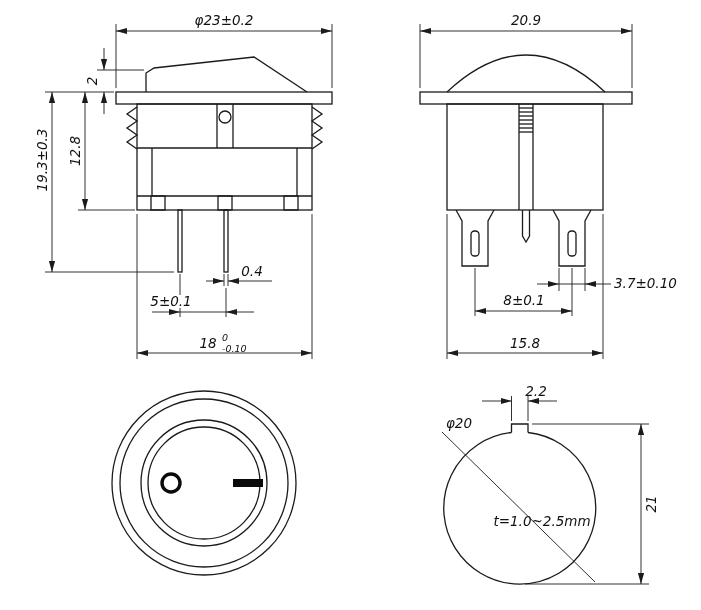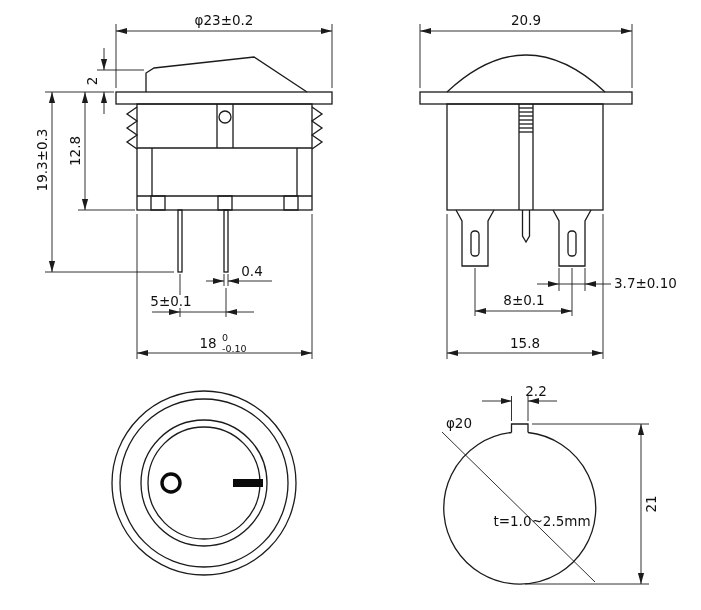--- a/index.html
+++ b/index.html
@@ -1,16 +1,16 @@
 <!DOCTYPE html>
 <html><head>
 <meta charset="utf-8">
 <style>
   html,body{margin:0;padding:0;background:#fff;}
-  #stage{position:relative;width:701px;height:610px;background:#ffffff;overflow:hidden;}
+  #stage{position:relative;width:701px;height:610px;background:#ffffff;overflow:hidden;font-style:italic;}
   svg{display:block;}
   .oln{stroke:#1b1b1b;stroke-width:1.3;fill:none;stroke-linejoin:miter;stroke-linecap:butt;}
   .dln{stroke:#1b1b1b;stroke-width:0.9;fill:none;}
   .dtx{font-family:"DejaVu Sans","Liberation Sans",sans-serif;font-size:13.5px;fill:#111;}
   .tol{font-size:9.5px;}
   .blk{fill:#0a0a0a;stroke:none;}
   .thick{stroke:#0a0a0a;stroke-width:3.4;fill:none;}
 </style>
 </head>
 <body>

